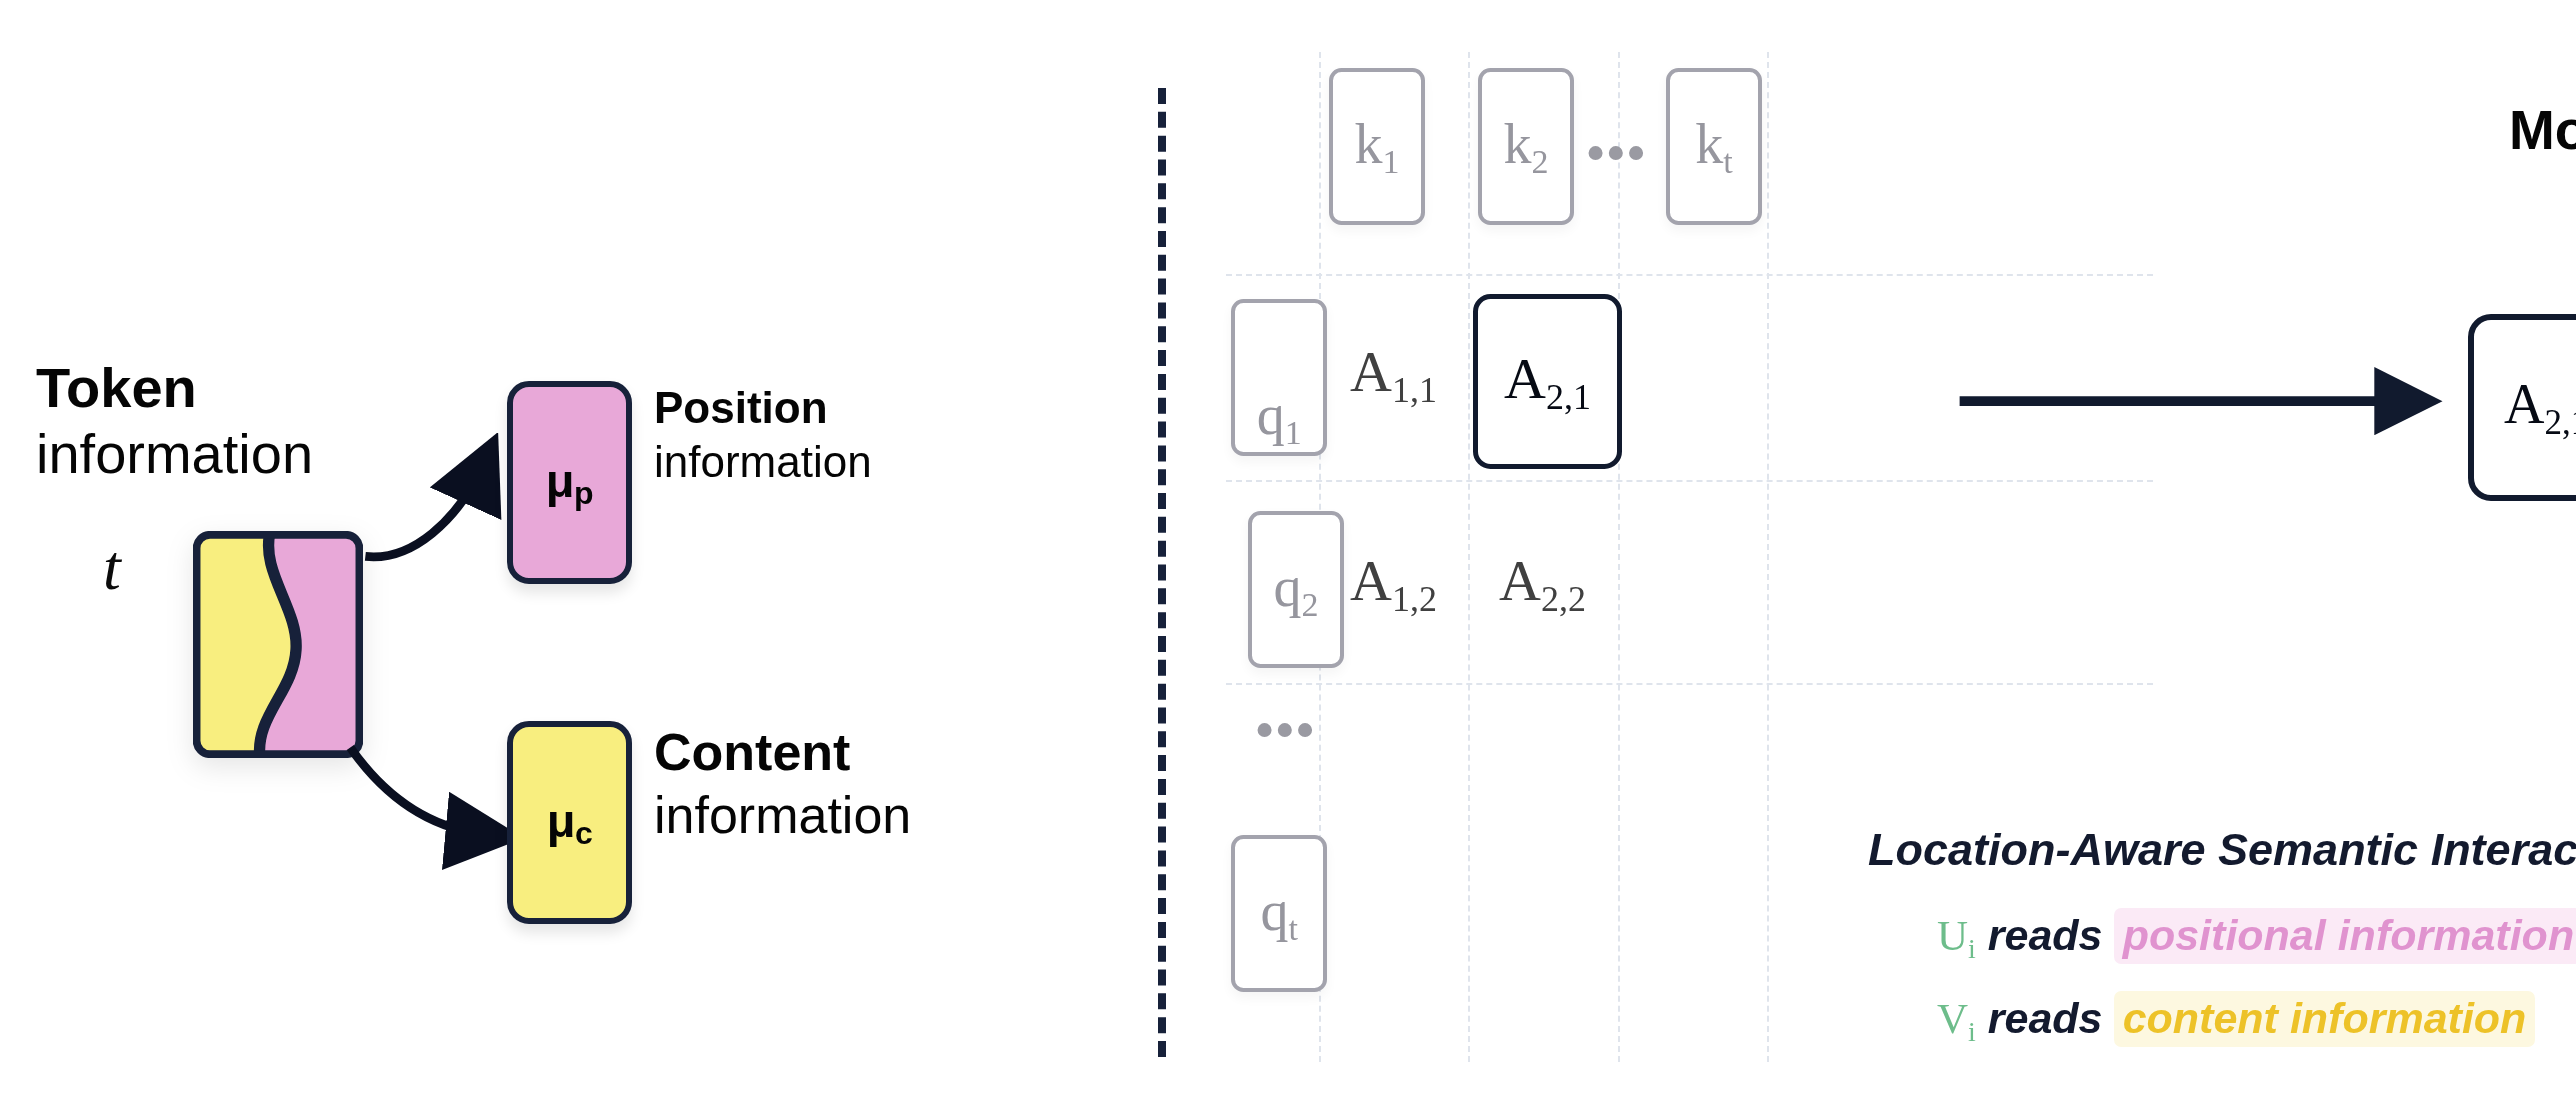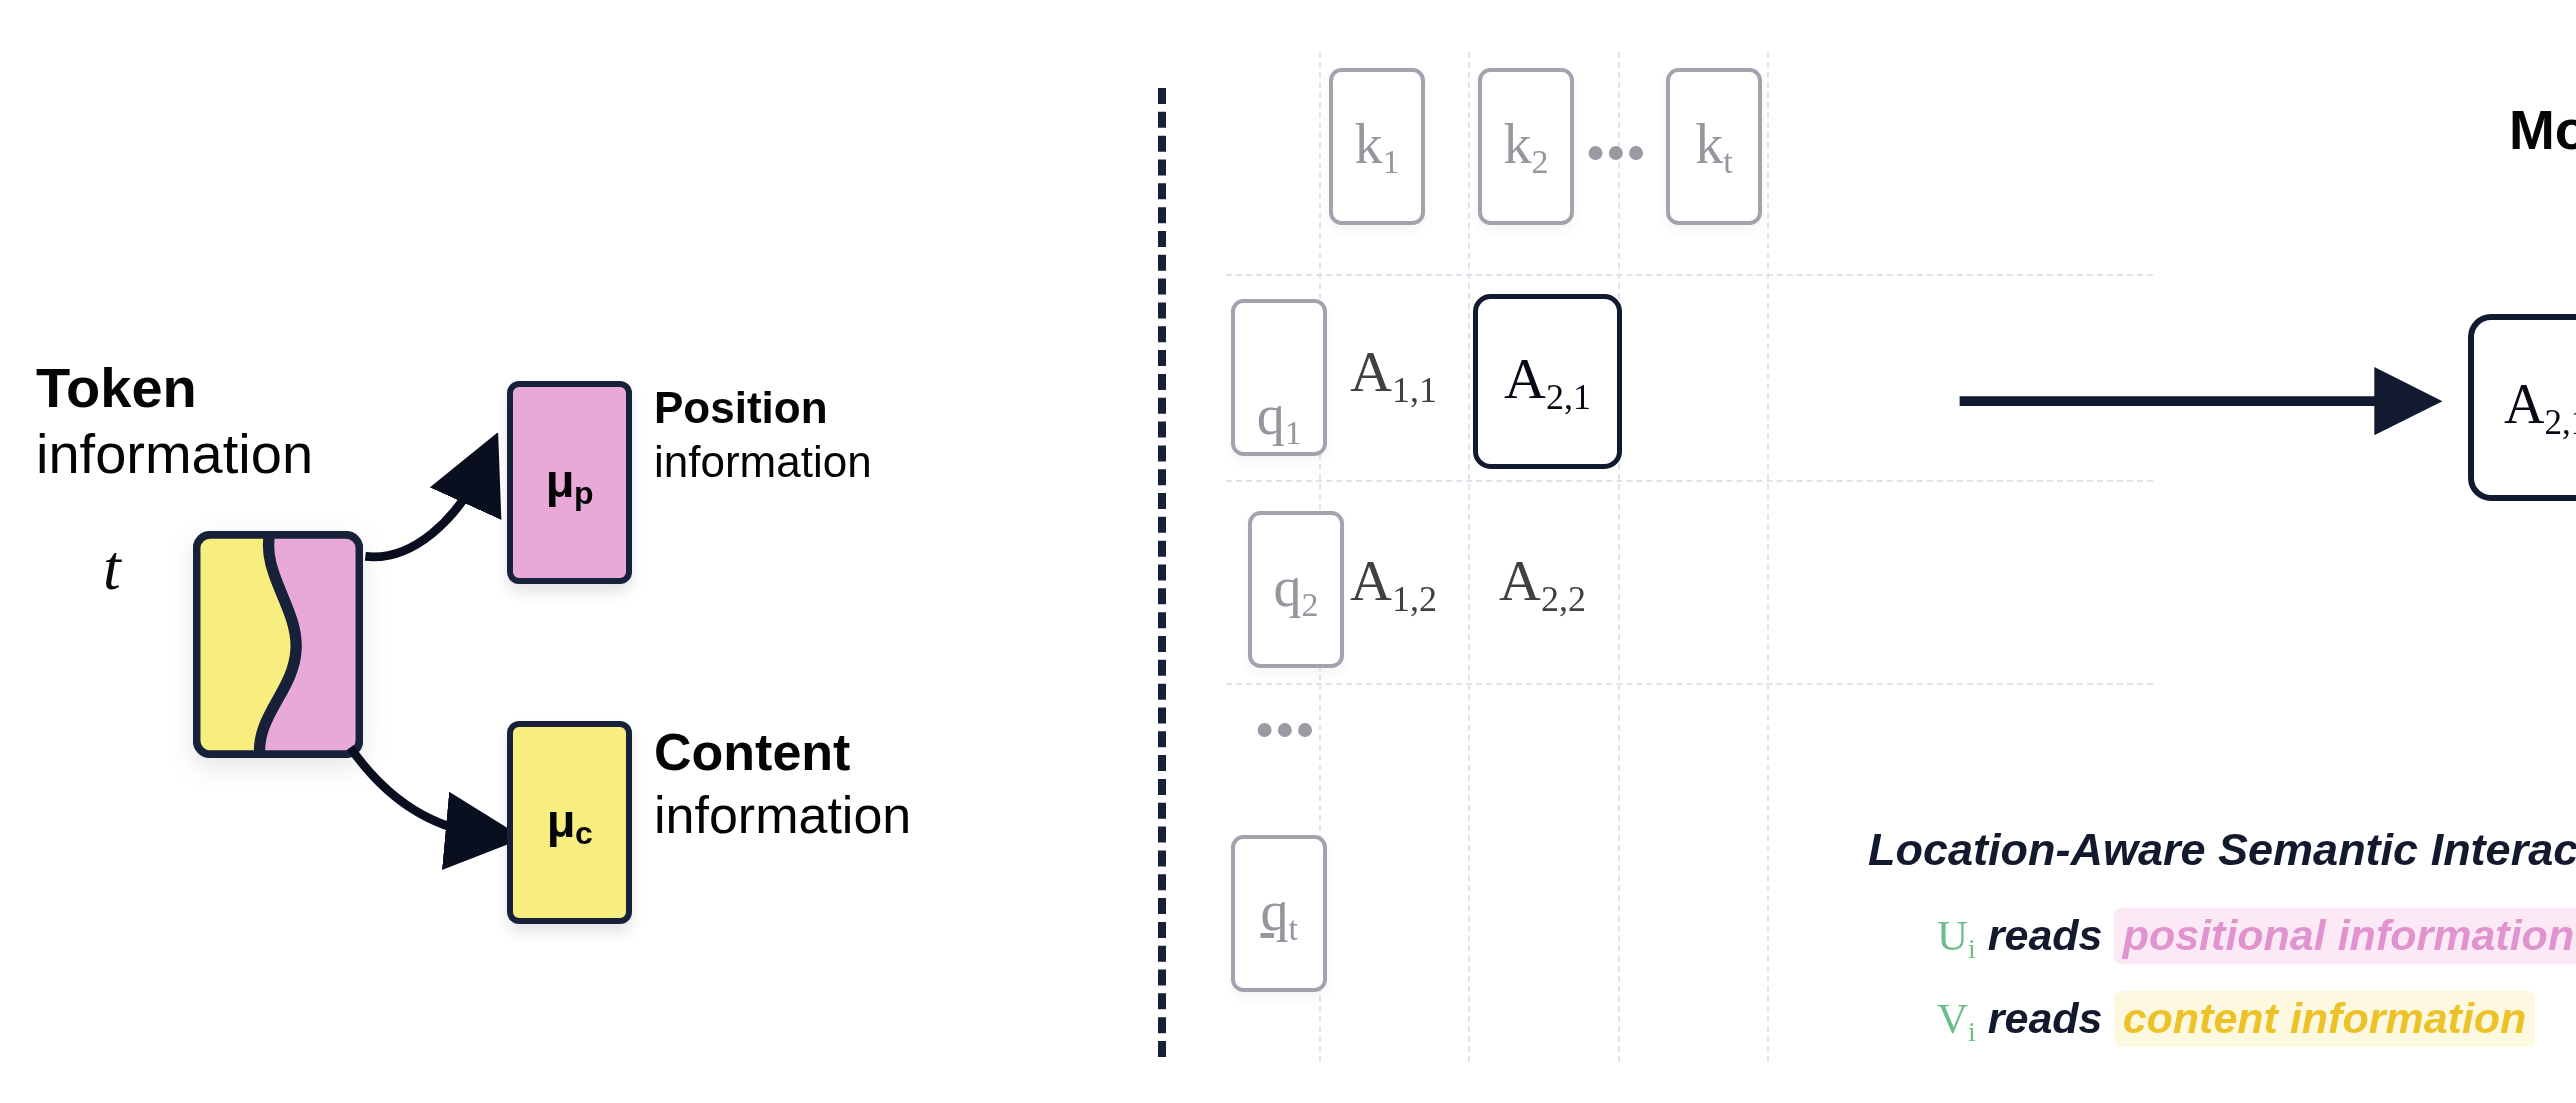--- a/index.html
+++ b/index.html
@@ -31,21 +31,21 @@
 
   
   #token-tile {
     left: 193px; top: 531px; width: 170px; height: 227px;
     filter: drop-shadow(0 9.3px 13.4px rgba(0,0,0,0.10));
   }
 
   
   .mu-box {
     border: 6.7px solid #17213a;
-    border-radius: 12px;
+    border-radius: 22px;
     display:flex; align-items:center; justify-content:center;
     box-shadow: 0 8.2px 13.4px rgba(0,0,0,0.10);
     font-size: 47px; font-weight: 700; color:#050505;
     letter-spacing: -0.5px;
   }
   #mu-p-box { left: 507px; top: 381px; width: 113px; height: 191px; background: #e8a8d8; }
   #mu-c-box { left: 507px; top: 721px; width: 113px; height: 191px; background: #f8ee7f; }
   .mu-sub { font-size: 32px; vertical-align: -0.22em; font-weight:700; }
 
   #pos-label { left: 654px; top: 381px; width: 381px; font-size: 44px; line-height:1.22; color:#050505; }
@@ -225,21 +225,21 @@
     <span class="serif"><span>k</span><span class="sub">t</span></span>
   </div>
 
   <div class="tok-box" style="left: 5.2px; top: 247px; width: 88px; height: 149px; align-items: flex-end;">
     <span class="serif"><span>q</span><span class="sub">1</span></span>
   </div>
   <div class="tok-box" style="left: 22px; top: 459px; width: 88px; height: 149px;">
     <span class="serif"><span>q</span><span class="sub">2</span></span>
   </div>
   <div class="ellips" style="left: 30px; top: 649px;">•••</div>
-  <div class="tok-box" style="left: 5.2px; top: 783px; width: 88px; height: 149px; text-decoration: underline;">
+  <div class="tok-box" style="left: 5.2px; top: 783px; width: 88px; height: 149px;">
     <span class="serif"><span>q</span><span class="sub">t</span></span>
   </div>
 
   <div class="acell serif" style="left: 93px; top: 255px; width: 149px; height: 134px;">
     <span><span>A</span><span class="sub">1,1</span></span>
   </div>
   <div class="serif" id="cell-a21" style="left: 247px; top: 242px; width: 139px; height: 165px;">
     <span><span>A</span><span class="sub">2,1</span></span>
   </div>
   <div class="acell serif" style="left: 93px; top: 464px; width: 149px; height: 134px;">

